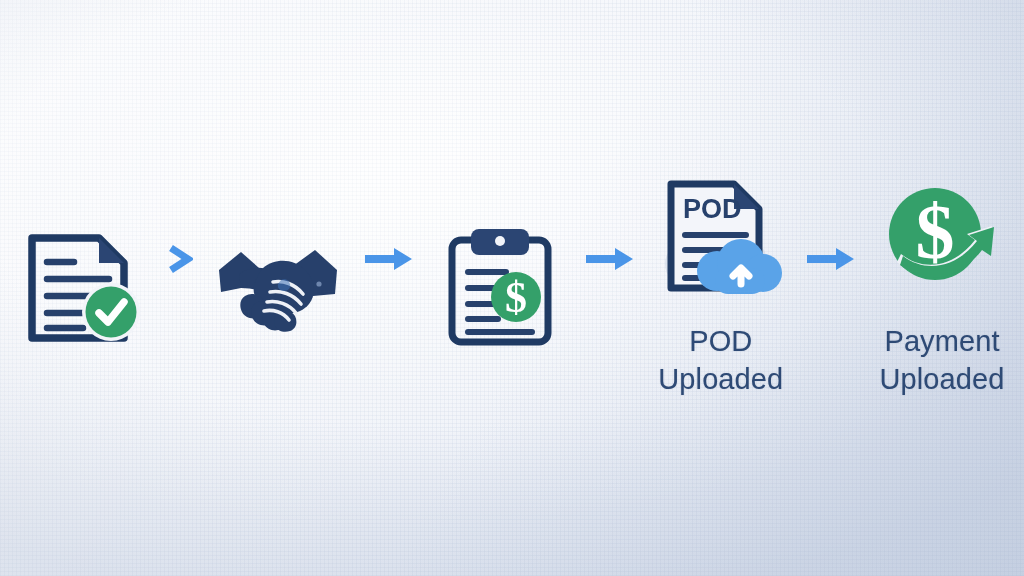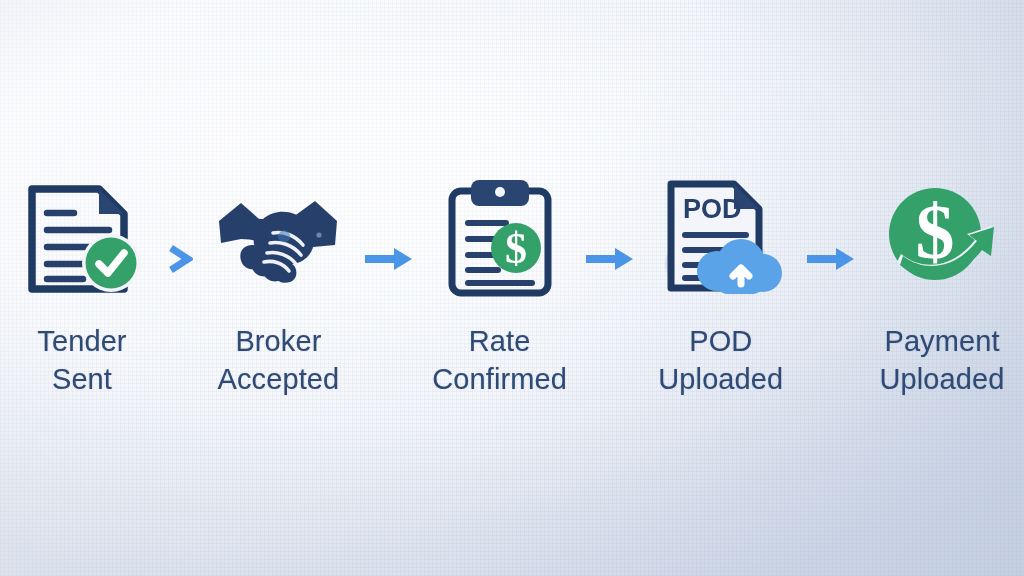--- a/index.html
+++ b/index.html
@@ -113,22 +113,20 @@
             <line x1="24" y1="67" x2="86" y2="67"></line>
             <line x1="24" y1="84" x2="80" y2="84"></line>
             <line x1="24" y1="99" x2="60" y2="99"></line>
           </g>
 
           <circle cx="88" cy="83" r="29" fill="#f2f4f9"></circle>
           <circle cx="88" cy="83" r="25.5" fill="#34a06a"></circle>
           <path d="M76 84 L85 93 L101 73" fill="none" stroke="#ffffff" stroke-width="7.5" stroke-linecap="round" stroke-linejoin="round"></path>
         </svg>
       </div>
-      <div class="step-label">Tender
-Sent</div>
     </div>
 
     <div class="connector tight">
       <svg width="26" height="34" viewBox="0 0 26 34">
         <path d="M4 6 L21 17 L4 28" fill="none" stroke="#4a95e8" stroke-width="7" stroke-linecap="butt" stroke-linejoin="miter"></path>
       </svg>
     </div>
 
     <div class="step">
       <div class="icon-wrap">
@@ -155,22 +153,20 @@
             <path d="M55 56 C66 54, 78 58, 86 68"></path>
             <path d="M52 66 C62 64, 74 68, 81 77"></path>
             <path d="M49 75 C58 73, 68 76, 74 84"></path>
           </g>
 
           <circle cx="104" cy="48" r="2.6" fill="#6e86ad"></circle>
 
           <path d="M66 44 C70 42, 74 44, 75 48 C76 52, 73 55, 69 55 C65 55, 62 52, 63 48 Z" fill="#3f73b8" opacity="0.55"></path>
         </svg>
       </div>
-      <div class="step-label">Broker
-Accepted</div>
     </div>
 
     <div class="connector">
       <svg width="50" height="28" viewBox="0 0 50 28">
         <path d="M1 10 H30 V3 L48 14 L30 25 V18 H1 Z" fill="#4a95e8"></path>
       </svg>
     </div>
 
     <div class="step">
       <div class="icon-wrap">
@@ -186,22 +182,20 @@
             <line x1="24" y1="61" x2="54" y2="61"></line>
             <line x1="24" y1="77" x2="54" y2="77"></line>
             <line x1="24" y1="92" x2="54" y2="92"></line>
             <line x1="24" y1="105" x2="88" y2="105"></line>
           </g>
 
           <circle cx="72" cy="70" r="25" fill="#34a06a"></circle>
           <text x="72" y="85" text-anchor="middle" font-family="'Liberation Serif', serif" font-size="44" font-weight="bold" fill="#ffffff">$</text>
         </svg>
       </div>
-      <div class="step-label">Rate
-Confirmed</div>
     </div>
 
     <div class="connector">
       <svg width="50" height="28" viewBox="0 0 50 28">
         <path d="M1 10 H30 V3 L48 14 L30 25 V18 H1 Z" fill="#4a95e8"></path>
       </svg>
     </div>
 
     <div class="step">
       <div class="icon-wrap">

